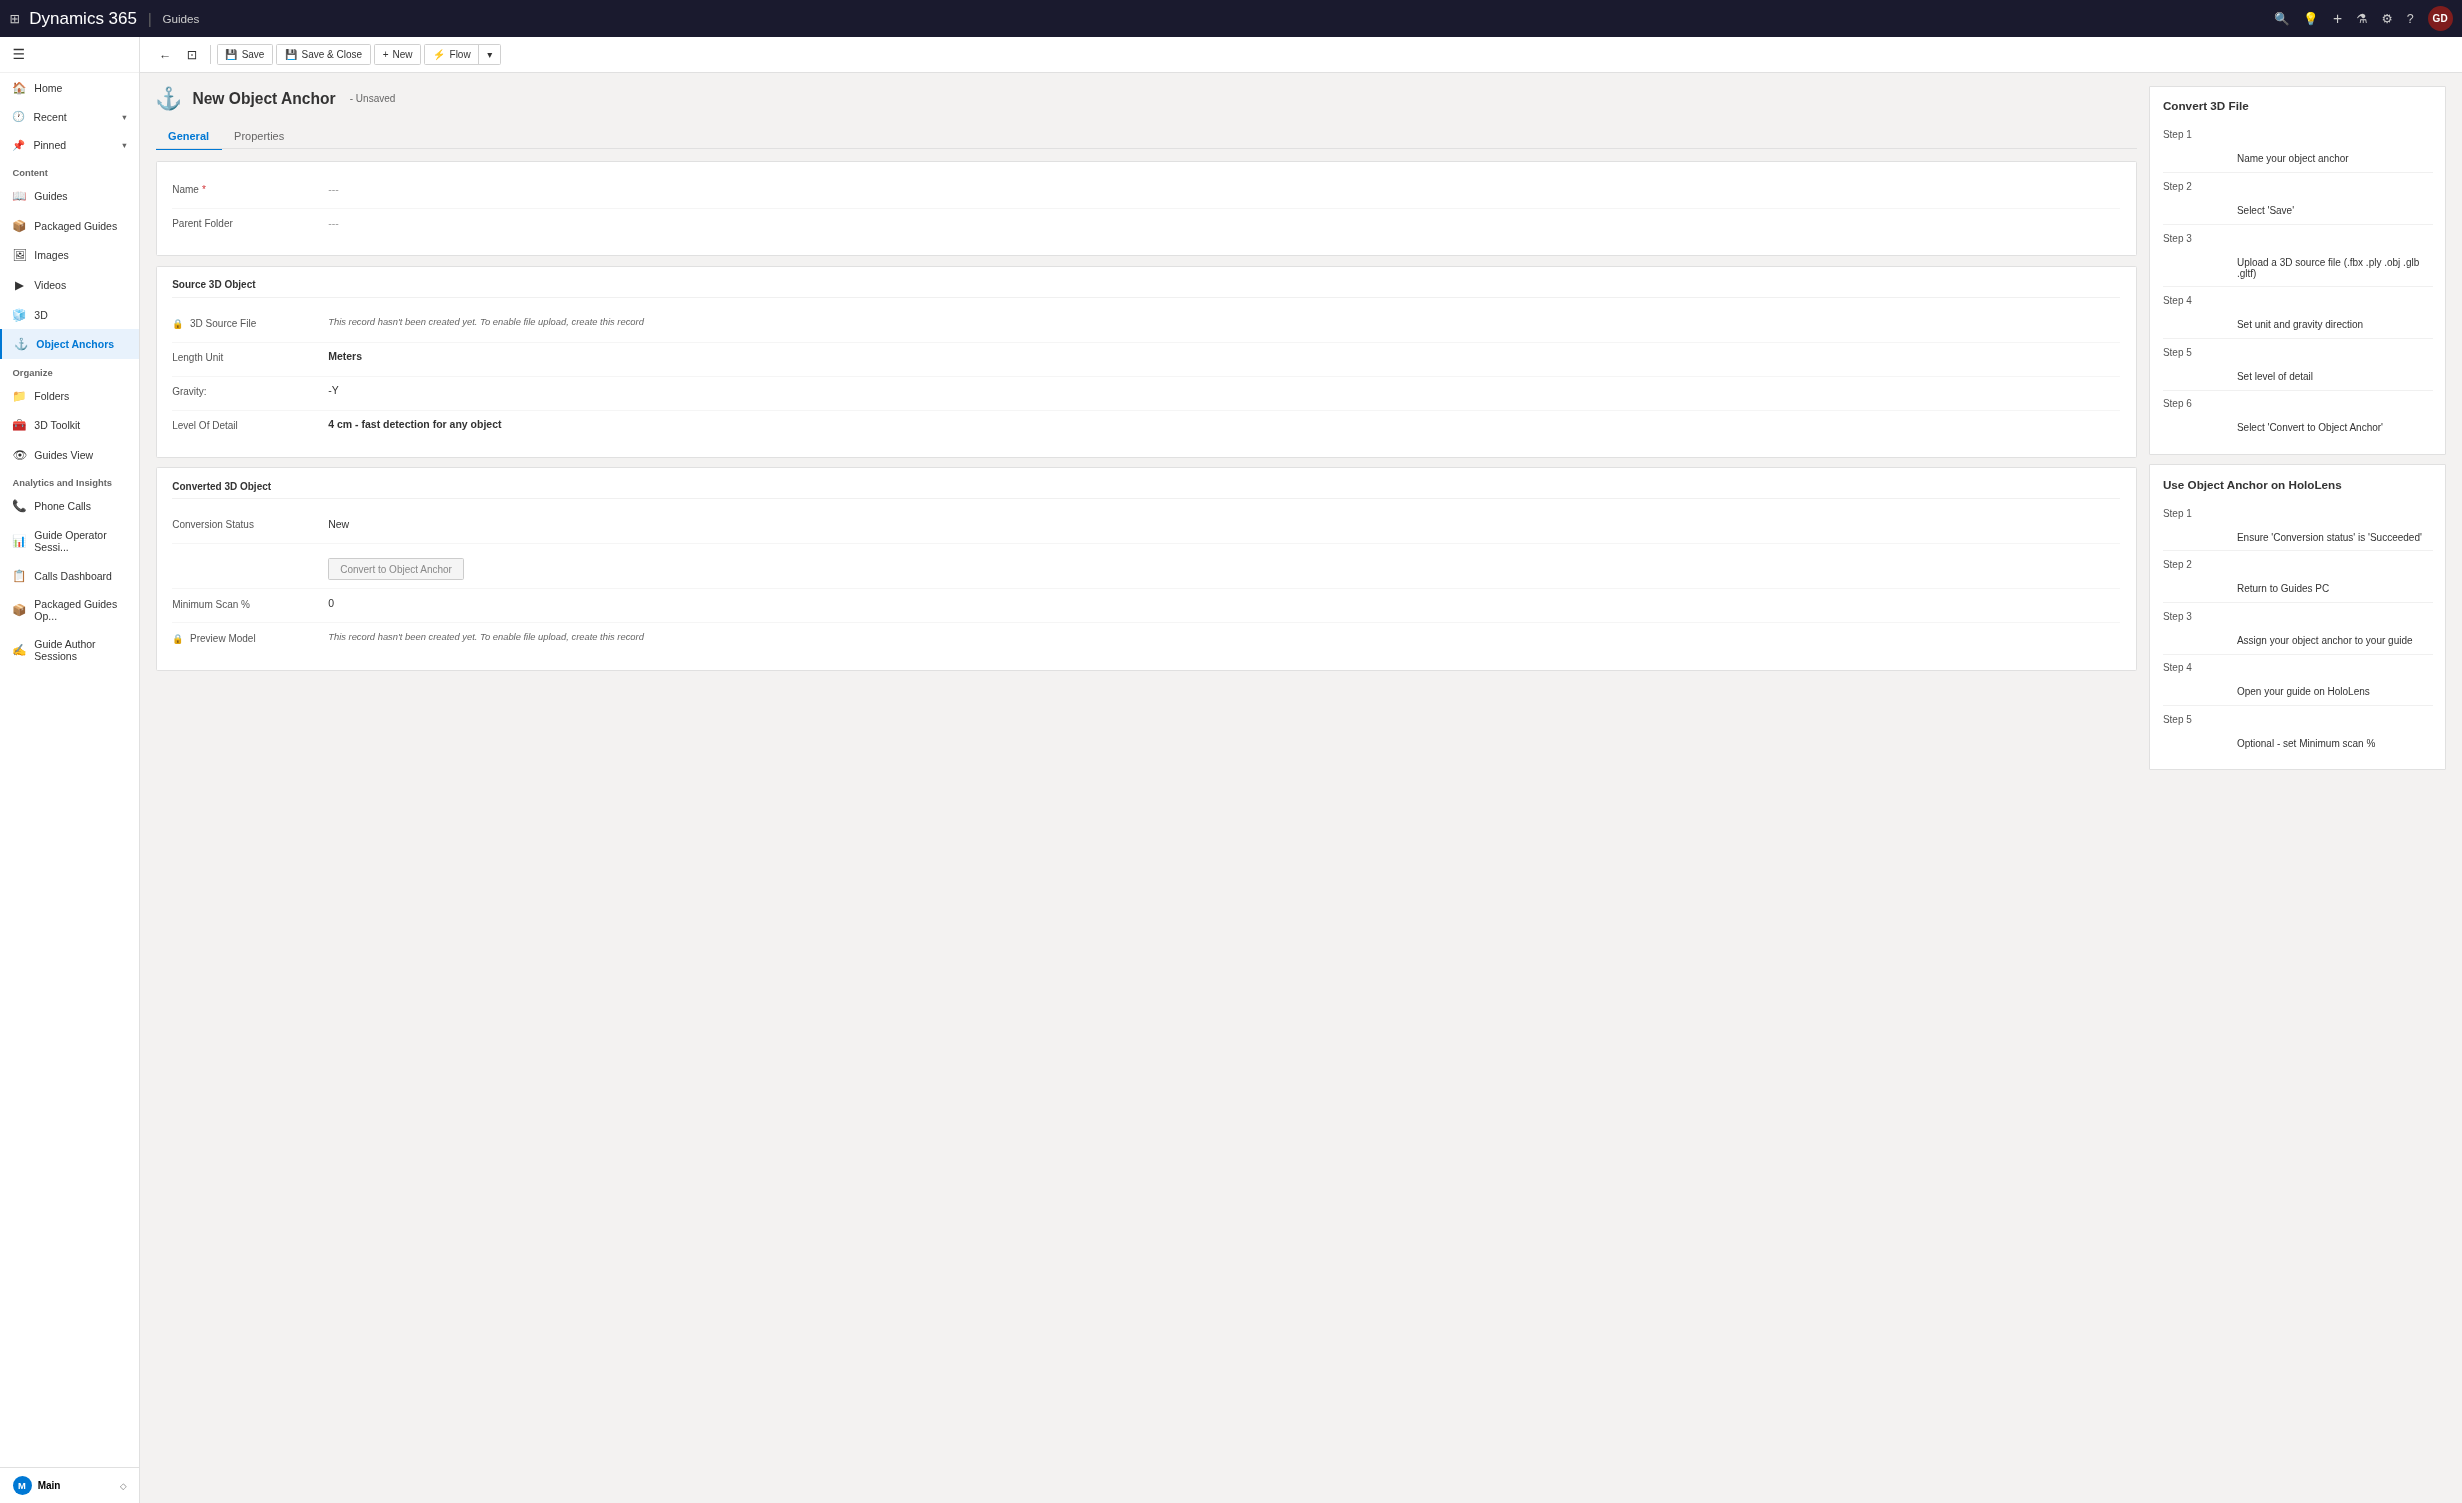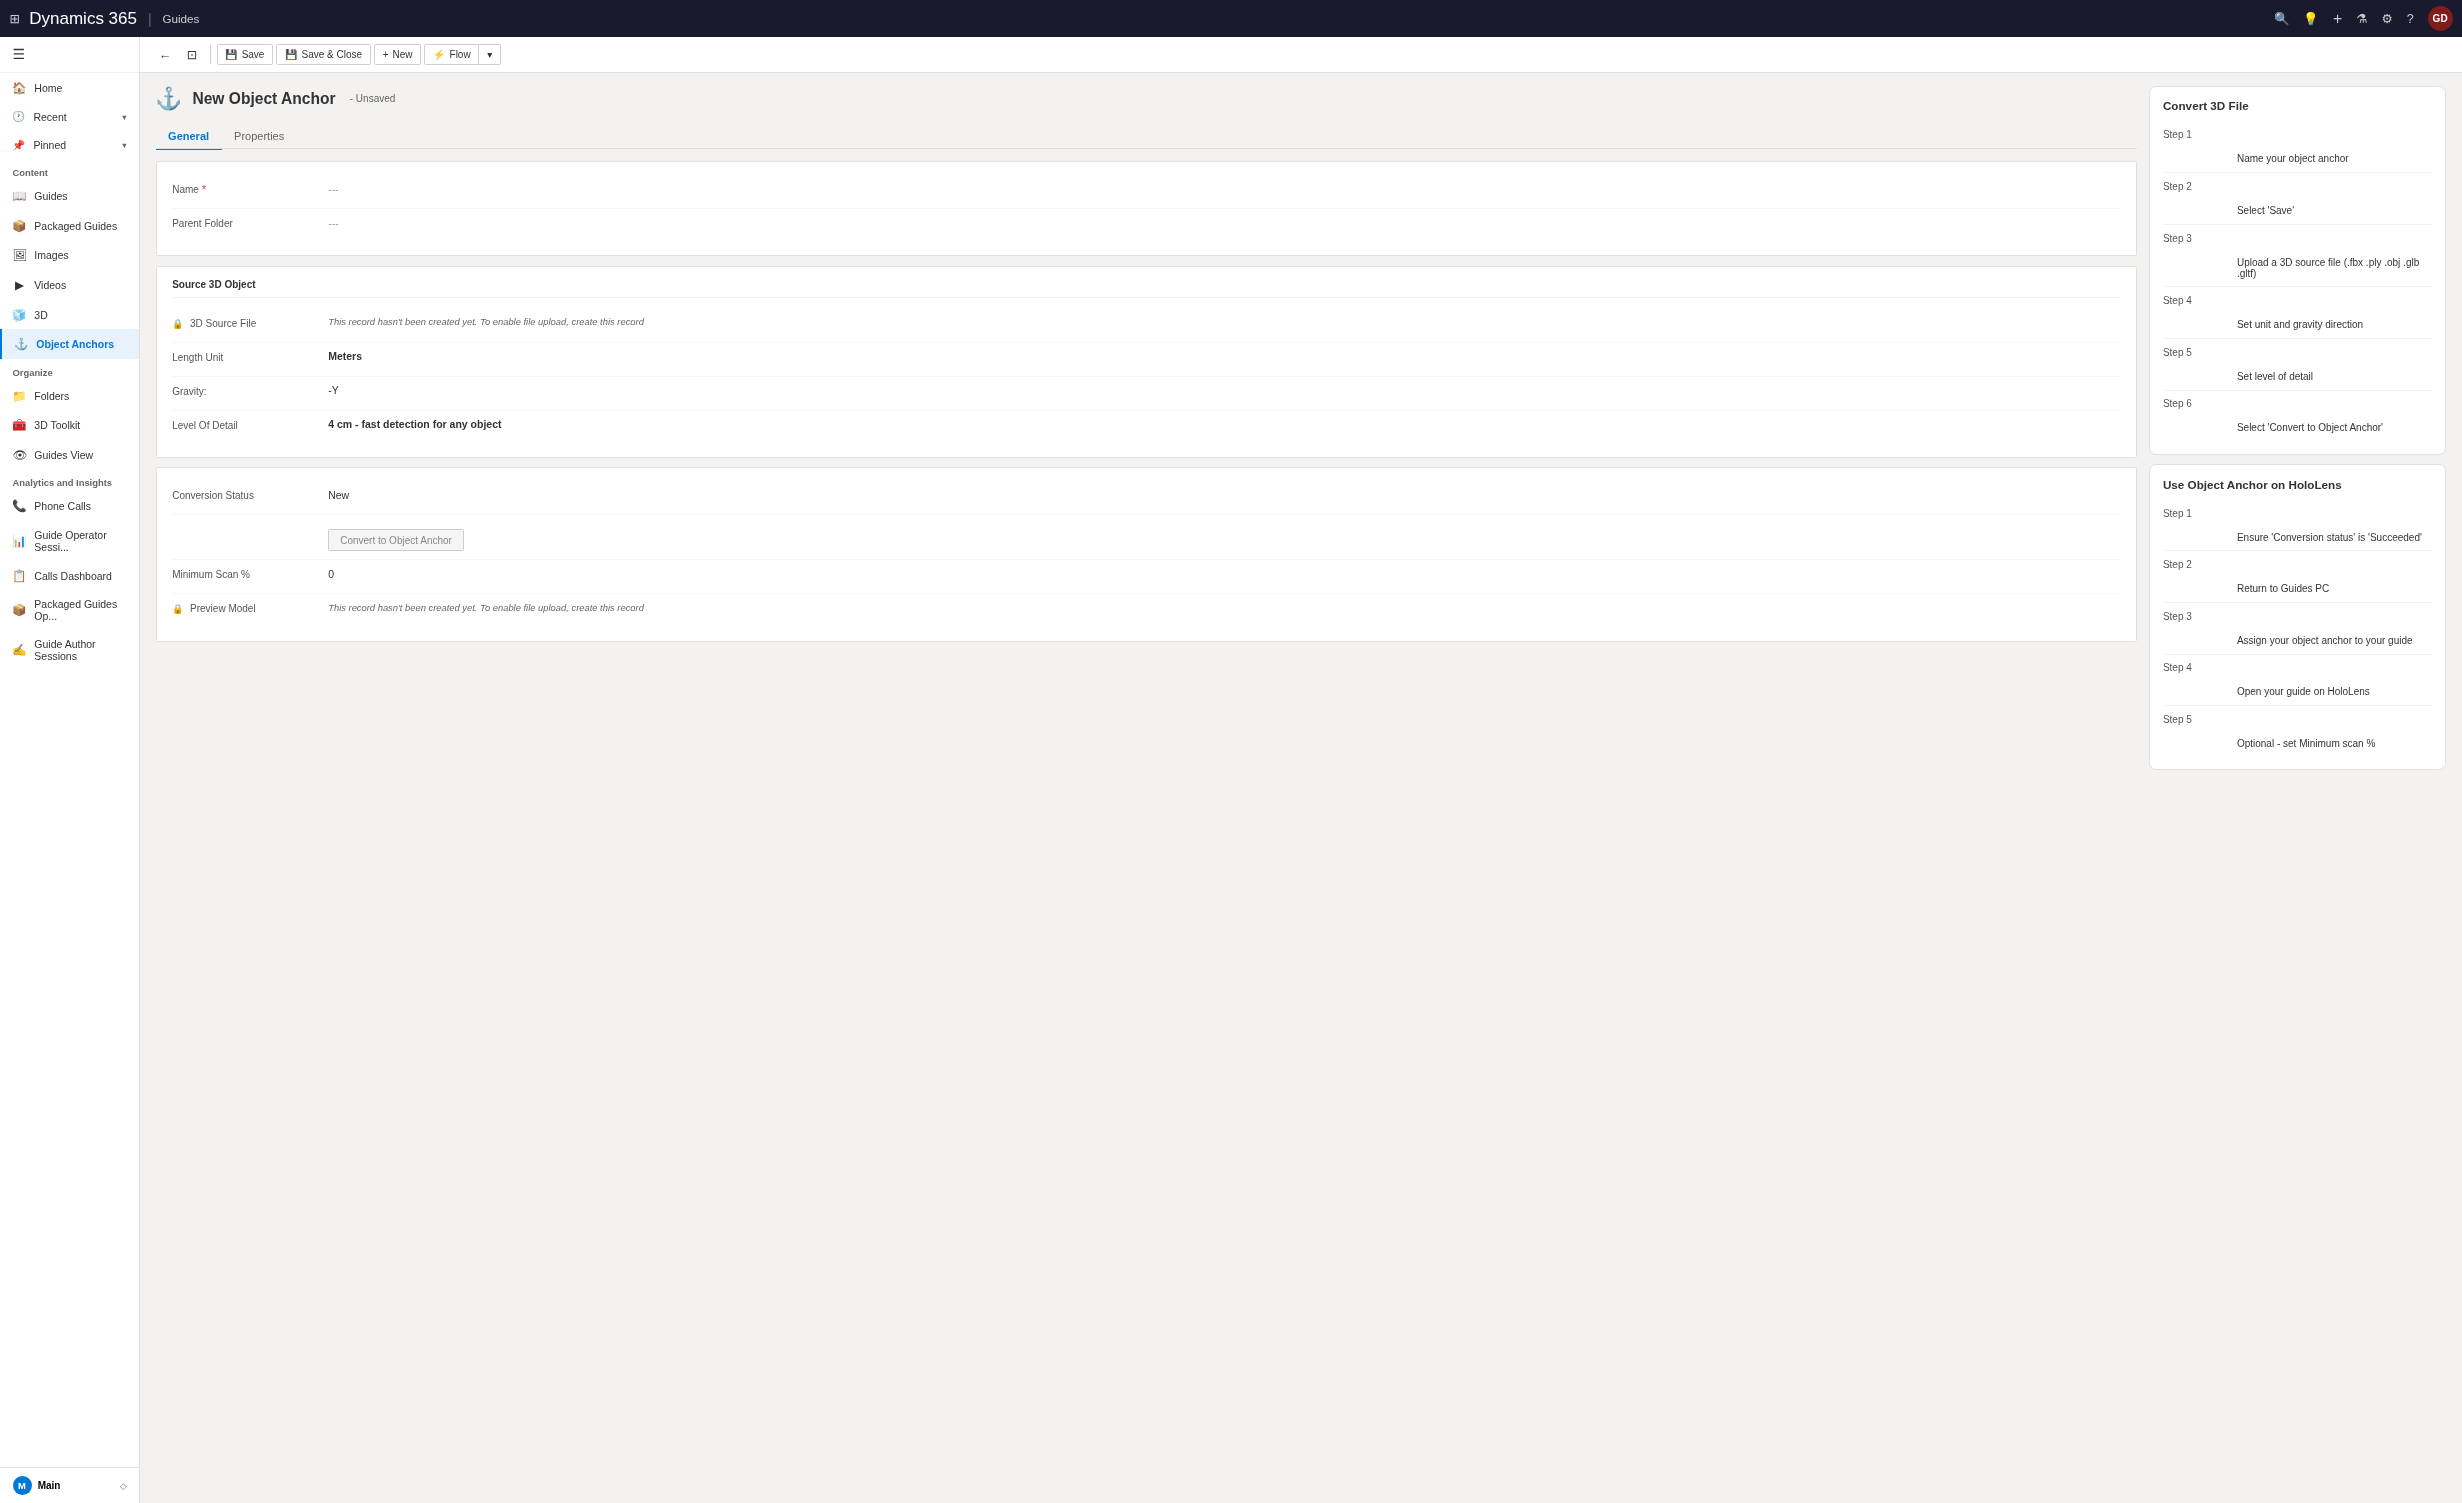--- a/index.html
+++ b/index.html
@@ -128,21 +128,21 @@
       background: #f5f5f5;
       color: #888;
       cursor: not-allowed;
       border-radius: 1.6px;
       font-size: 10px;
       margin-top: 6.2px;
     }
 
     
     .right-panel { width: 297px; flex-shrink: 0; }
-    .info-card { background: white; border: 0.8px solid #e0e0e0; border-radius: 7px; padding: 12.5px; margin-bottom: 9.4px; }
+    .info-card { background: white; border: 0.8px solid #e0e0e0; border-radius: 1px; padding: 12.5px; margin-bottom: 9.4px; }
     .info-card-title { font-size: 11.7px; font-weight: 600; color: #333; margin-bottom: 9.4px; }
     .info-step { display: flex; padding: 7.8px 0; border-bottom: 0.8px solid #f0f0f0; gap: 27px; font-size: 10px; }
     .info-step:last-child { border-bottom: none; }
     .step-label { color: #555; width: 47px; flex-shrink: 0; }
     .step-text { color: #333; flex: 1; margin-top: 24px; }
     .help-row { display: flex; padding: 6.2px 0; gap: 12.5px; font-size: 10px; }
     .help-label { color: #555; width: 78px; flex-shrink: 0; }
     .help-link { color: #0078d4; text-decoration: none; cursor: pointer; }
 
     
@@ -344,20 +344,21 @@
             <div class="form-label">Gravity:</div>
             <div class="form-value">-Y</div>
           </div>
           <div class="form-row">
             <div class="form-label">Level Of Detail</div>
             <div class="form-value bold">4 cm - fast detection for any object</div>
           </div>
         </div>
 
         <div class="form-section">
+          <div class="section-title">Converted 3D Object</div>
           <div class="form-row">
             <div class="form-label">Conversion Status</div>
             <div class="form-value">New</div>
           </div>
           <div class="form-row">
             <div class="form-label"></div>
             <button class="convert-btn" disabled="">Convert to Object Anchor</button>
           </div>
           <div class="form-row">
             <div class="form-label">Minimum Scan %</div>

